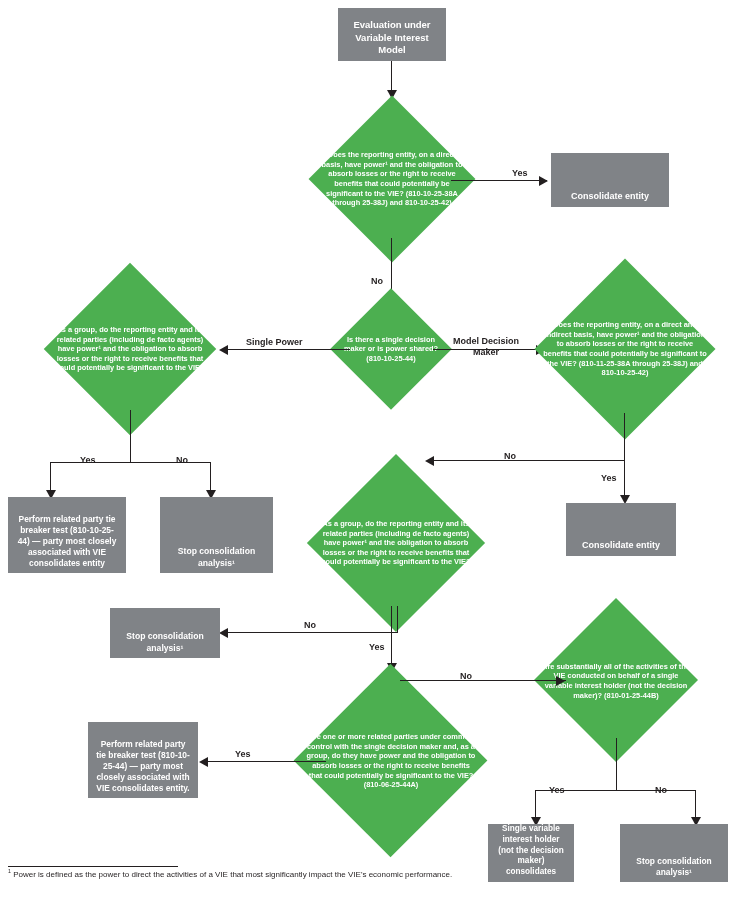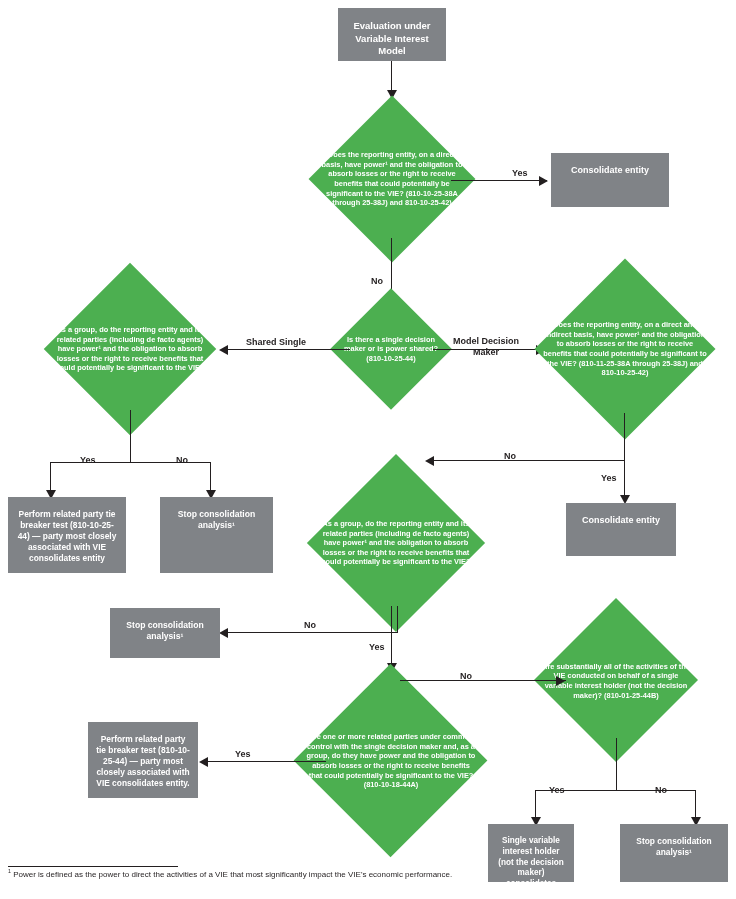--- a/index.html
+++ b/index.html
@@ -17,26 +17,26 @@
     background: #ffffff;
     overflow: hidden;
   }
   
   .box {
     position: absolute;
     background: #808387;
     color: #ffffff;
     font-weight: bold;
     display: flex;
-    align-items: flex-start;
+    align-items: flex-end;
     justify-content: center;
     text-align: center;
     line-height: 1.32;
     box-sizing: border-box;
-    padding: 12px 7px;
+    padding: 4px 7px;
   }
   .box span { display: block; }
   
   .diamond {
     position: absolute;
     background: #4CAF50;
     transform: rotate(45deg);
     box-sizing: border-box;
   }
   .diamond-text {
@@ -143,21 +143,21 @@
   <div class="arrow arrow-down" style="left:387px; top:300px;"></div>
   <div class="elabel" style="left:371px; top:276px;">No</div>
 
   <div class="diamond" style="left:348px; top:306px; width:86px; height:86px;"></div>
   <div class="diamond-text" style="left:343px; top:310px; width:96px; height:78px; font-size:7.4px;">
     <span>Is there a single decision maker or is power shared? (810-10-25-44)</span>
   </div>
 
   <div class="ln-h" style="left:228px; top:349px; width:122px;"></div>
   <div class="arrow arrow-left" style="left:219px; top:345px;"></div>
-  <div class="elabel" style="left:246px; top:337px;">Shared Single</div>
+  <div class="elabel" style="left:246px; top:337px;">Single Power</div>
 
   <div class="ln-h" style="left:433px; top:349px; width:111px;"></div>
   <div class="arrow arrow-right" style="left:536px; top:345px;"></div>
   <div class="elabel" style="left:452px; top:336px; width:68px; white-space:normal; text-align:center;">
     <span>Model Decision Maker</span>
   </div>
 
   <div class="diamond" style="left:69px; top:288px; width:122px; height:122px;"></div>
   <div class="diamond-text" style="left:53px; top:282px; width:154px; height:134px; font-size:7.4px;">
     <span>As a group, do the reporting entity and its related parties (including de facto agents) have power¹ and the obligation to absorb losses or the right to receive benefits that could potentially be significant to the VIE?</span>
@@ -233,21 +233,21 @@
   <div class="box" style="left:488px; top:824px; width:86px; height:58px; font-size:8.2px;">
     <span>Single variable interest holder (not the decision maker) consolidates</span>
   </div>
 
   <div class="box" style="left:620px; top:824px; width:108px; height:58px; font-size:8.4px;">
     <span>Stop consolidation analysis¹</span>
   </div>
 
   <div class="diamond" style="left:322px; top:692px; width:137px; height:137px;"></div>
   <div class="diamond-text" style="left:306px; top:686px; width:170px; height:150px; font-size:7.4px;">
-    <span>Are one or more related parties under common control with the single decision maker and, as a group, do they have power and the obligation to absorb losses or the right to receive benefits that could potentially be significant to the VIE? (810-10-18-44A)</span>
+    <span>Are one or more related parties under common control with the single decision maker and, as a group, do they have power and the obligation to absorb losses or the right to receive benefits that could potentially be significant to the VIE? (810-06-25-44A)</span>
   </div>
 
   <div class="ln-h" style="left:400px; top:680px; width:166px;"></div>
   <div class="arrow arrow-right" style="left:556px; top:676px;"></div>
   <div class="elabel" style="left:460px; top:671px;">No</div>
 
   <div class="ln-h" style="left:208px; top:761px; width:118px;"></div>
   <div class="arrow arrow-left" style="left:199px; top:757px;"></div>
   <div class="elabel" style="left:235px; top:749px;">Yes</div>
 

